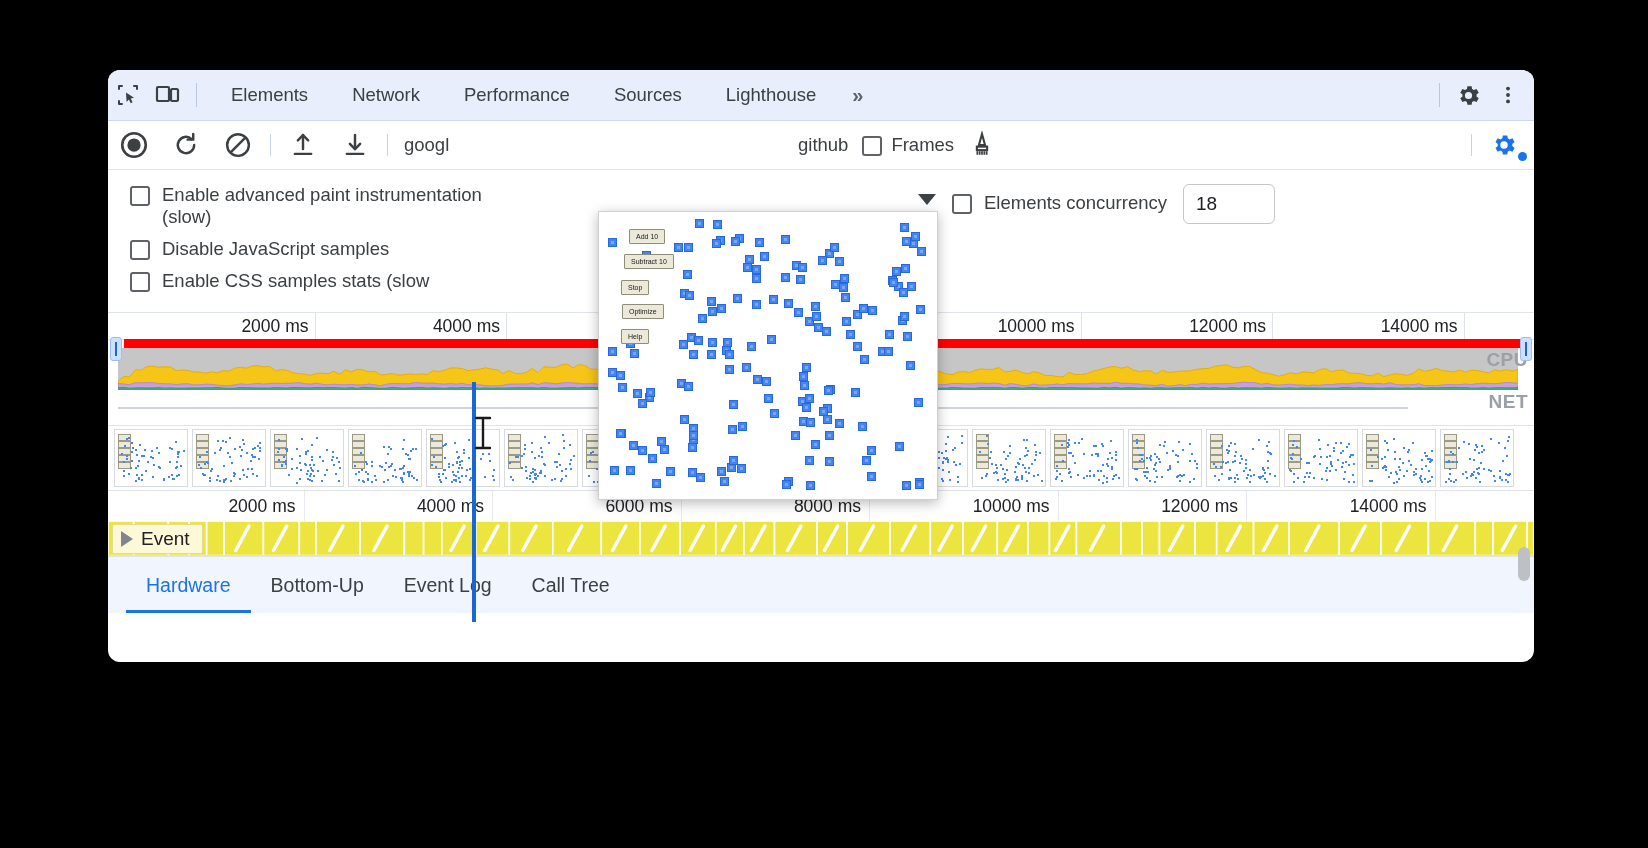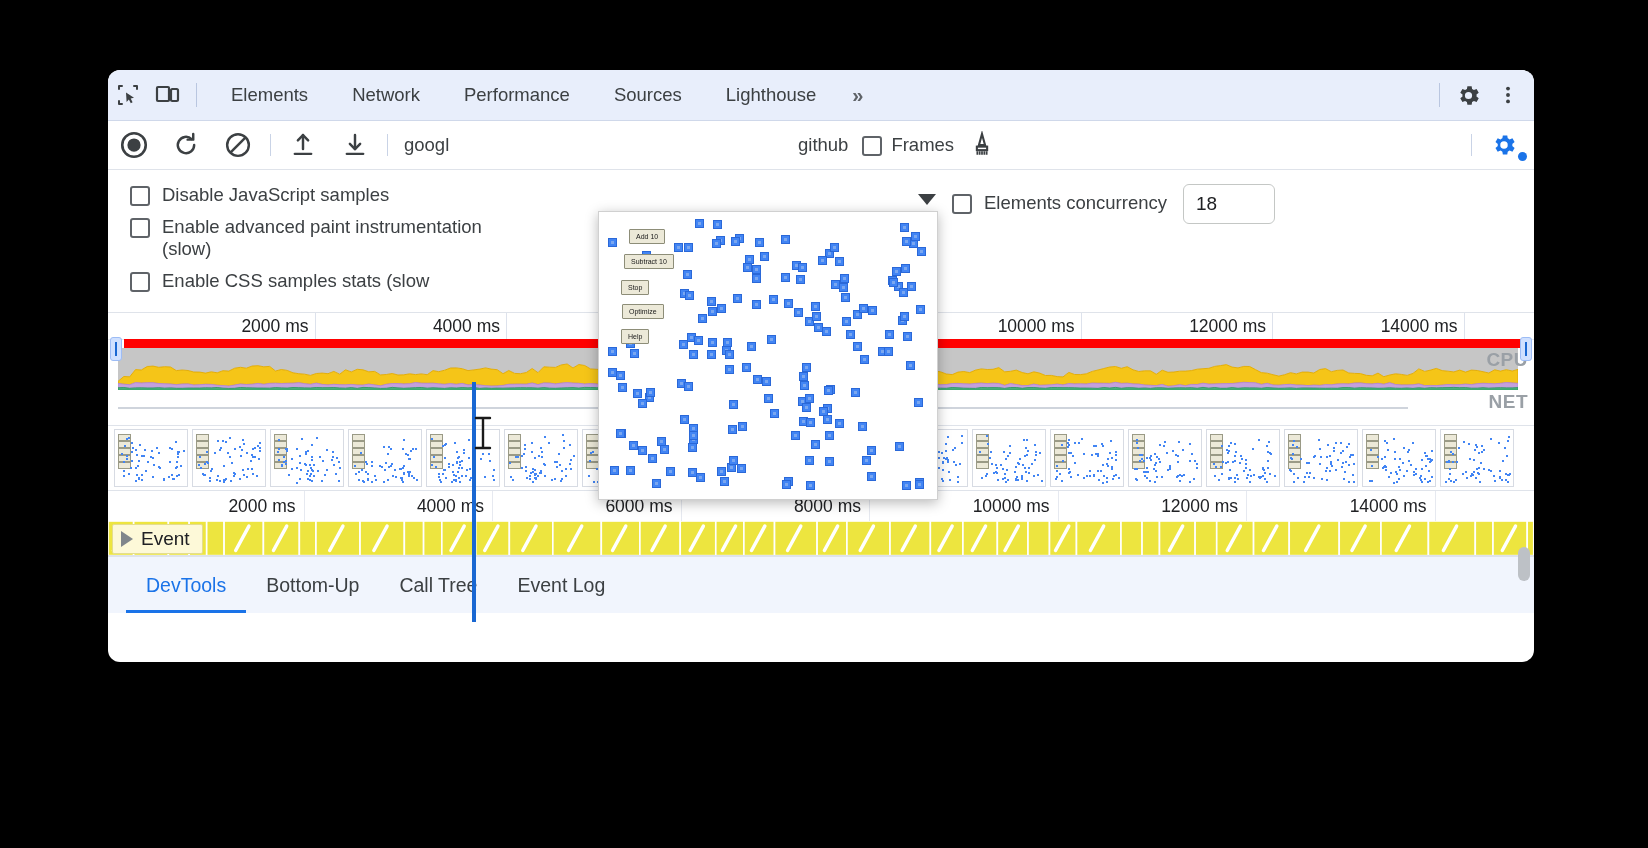--- a/index.html
+++ b/index.html
@@ -286,25 +286,25 @@
         </svg>
         <span style="position:absolute;right:3px;bottom:4px;width:9px;height:9px;border-radius:50%;background:#1a73e8;"></span>
       </div>
     </div>
   </div>
 
   <div class="settings">
     <div class="set-col">
       <div class="set-row">
         <span class="cbox"></span>
-        <span class="set-lbl">Disable JavaScript samples</span>
+        <span class="set-lbl">Enable advanced paint instrumentation (slow)</span>
       </div>
       <div class="set-row">
         <span class="cbox"></span>
-        <span class="set-lbl">Enable advanced paint instrumentation (slow)</span>
+        <span class="set-lbl">Disable JavaScript samples</span>
       </div>
       <div class="set-row">
         <span class="cbox"></span>
         <span class="set-lbl">Enable CSS samples stats (slow</span>
       </div>
     </div>
 
     <div class="set-right">
       <div class="triangle-dd"></div>
       <div class="set-row" style="margin-top:8px;">
@@ -1766,24 +1766,24 @@
           <path d="M1401.879982451978 29 L1414.879982451978 5" stroke="#ffffff" stroke-width="3.4" stroke-linecap="round" fill="none"></path>
         </g>
       </svg>
     <div class="frames-chip">
       <span class="frames-arrow"></span>
       <span class="frames-text">Event</span>
     </div>
   </div>
 
   <div class="dtabs">
-    <div class="dtab active">DevTools</div>
+    <div class="dtab active">Hardware</div>
     <div class="dtab">Bottom-Up</div>
+    <div class="dtab">Event Log</div>
     <div class="dtab">Call Tree</div>
-    <div class="dtab">Event Log</div>
   </div>
 
   <div class="vscroll" style="top:477px;height:34px;"></div>
 
   <div class="playhead" style="left:364px;top:312px;height:240px;"></div>
   <div class="playhead-cursor" style="left:364px;top:346px;">
     <svg width="22" height="34" viewBox="0 0 22 34">
       <path d="M4 2h14M11 2v30M4 32h14" stroke="#1a1a1a" stroke-width="2.4" fill="none" stroke-linecap="round"></path>
     </svg>
   </div>

